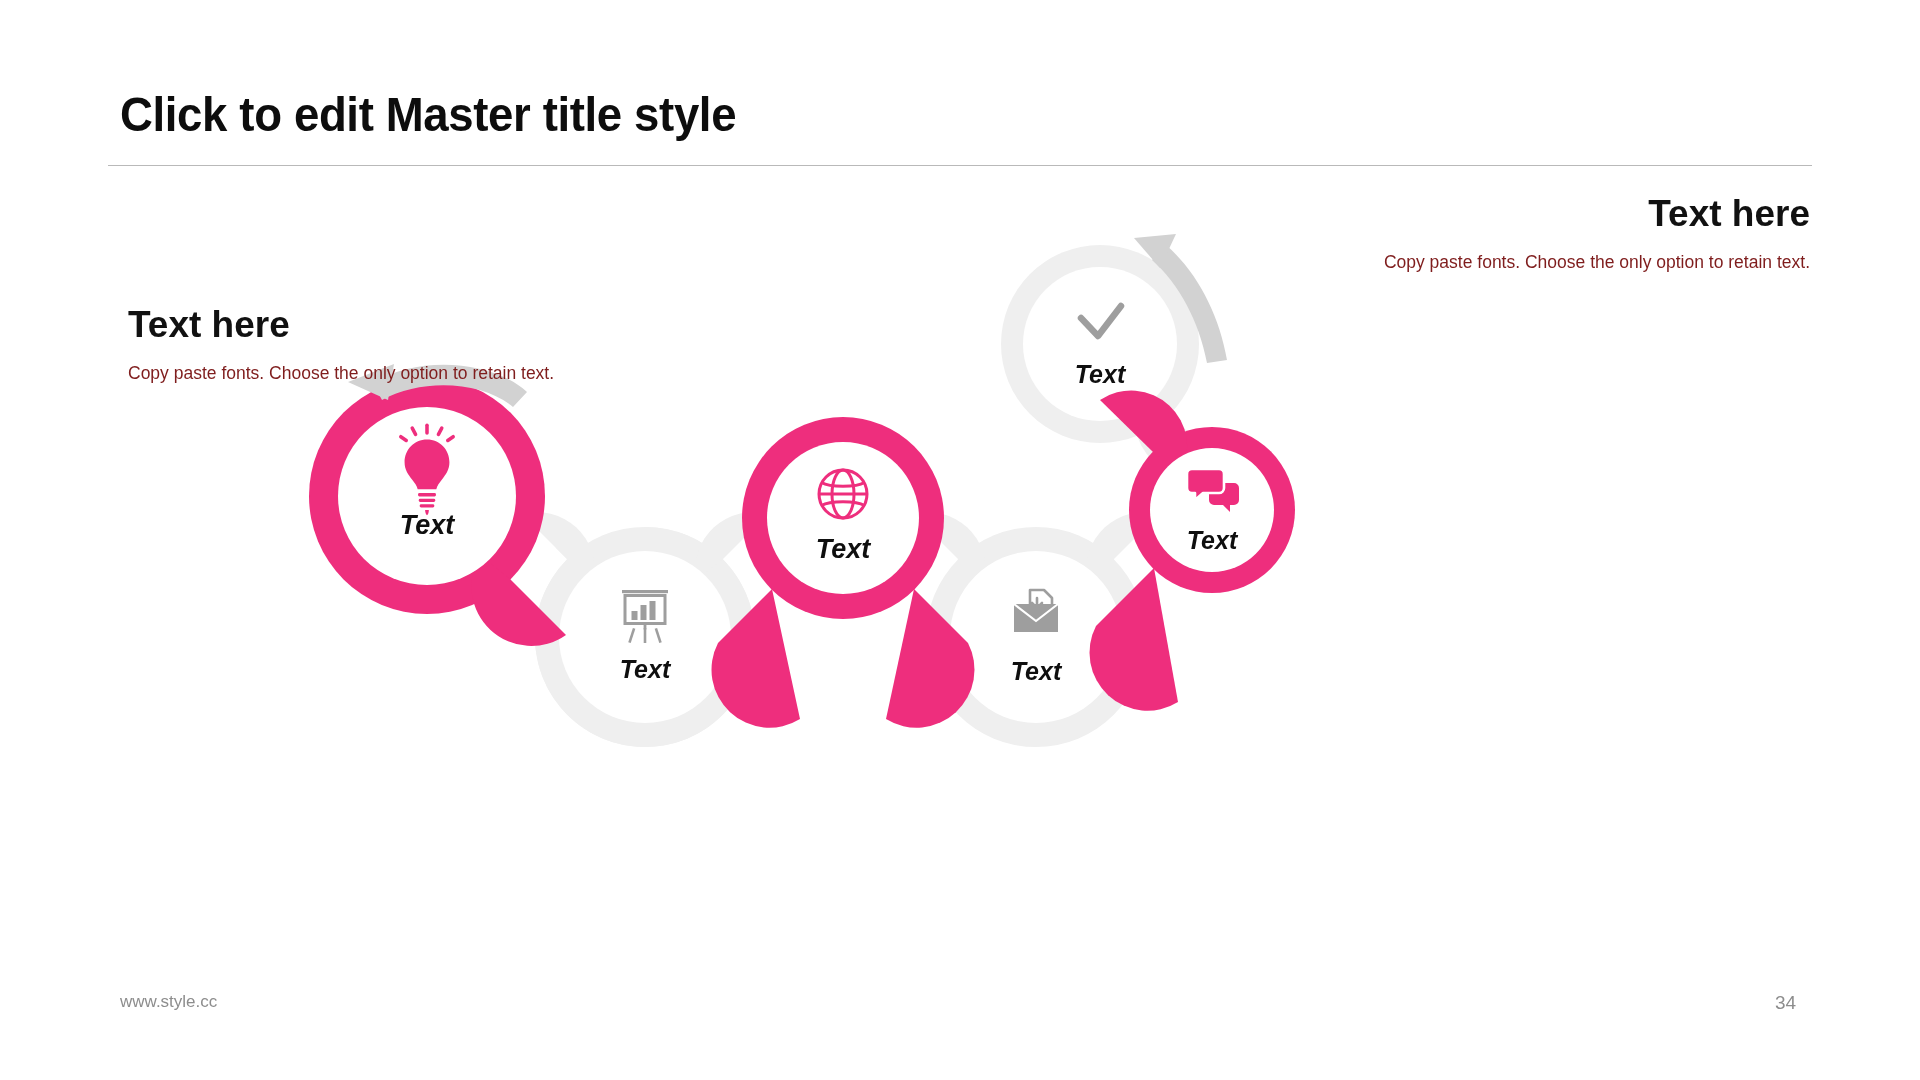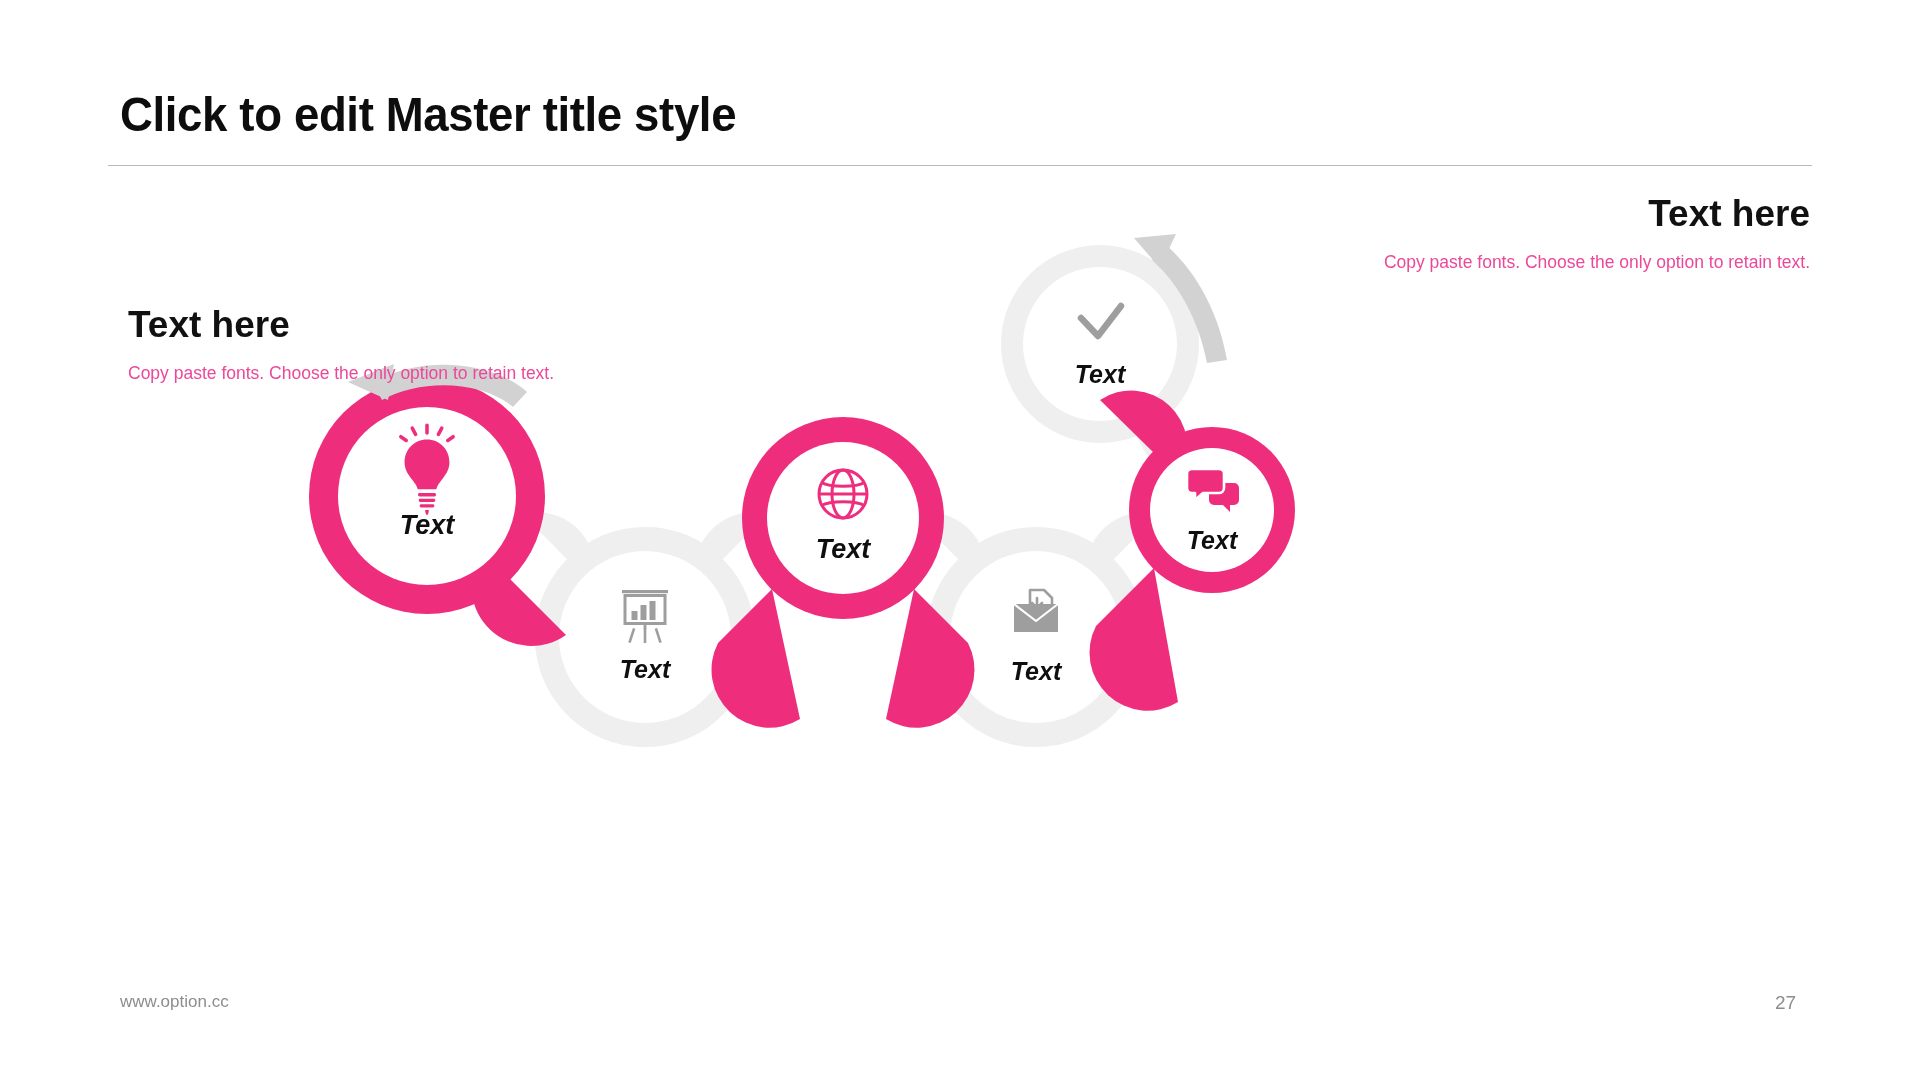--- a/index.html
+++ b/index.html
@@ -41,21 +41,21 @@
   
   .txt-block { position: absolute; }
   .txt-head {
     font-size: 37px;
     font-weight: bold;
     color: #111111;
     line-height: 1.2;
   }
   .txt-body {
     font-size: 17.5px;
-    color: #ec4899;
+    color: #7f1d1d;
     line-height: 1.45;
     margin-top: 14px;
   }
   #block-left  { left: 128px; top: 303px; width: 430px; text-align: left; }
   #block-right { left: 1380px; top: 192px; width: 430px; text-align: right; }
 
   
   #footer-url {
     position: absolute;
     left: 120px;
@@ -233,14 +233,14 @@
 <div class="txt-block" id="block-left">
   <div class="txt-head">Text here</div>
   <div class="txt-body">Copy paste fonts. Choose the only option to retain text.</div>
 </div>
 
 <div class="txt-block" id="block-right">
   <div class="txt-head">Text here</div>
   <div class="txt-body">Copy paste fonts. Choose the only option to retain text.</div>
 </div>
 
-<div id="footer-url">www.option.cc</div>
-<div id="page-number">27</div>
+<div id="footer-url">www.style.cc</div>
+<div id="page-number">34</div>
 
 </body></html>

